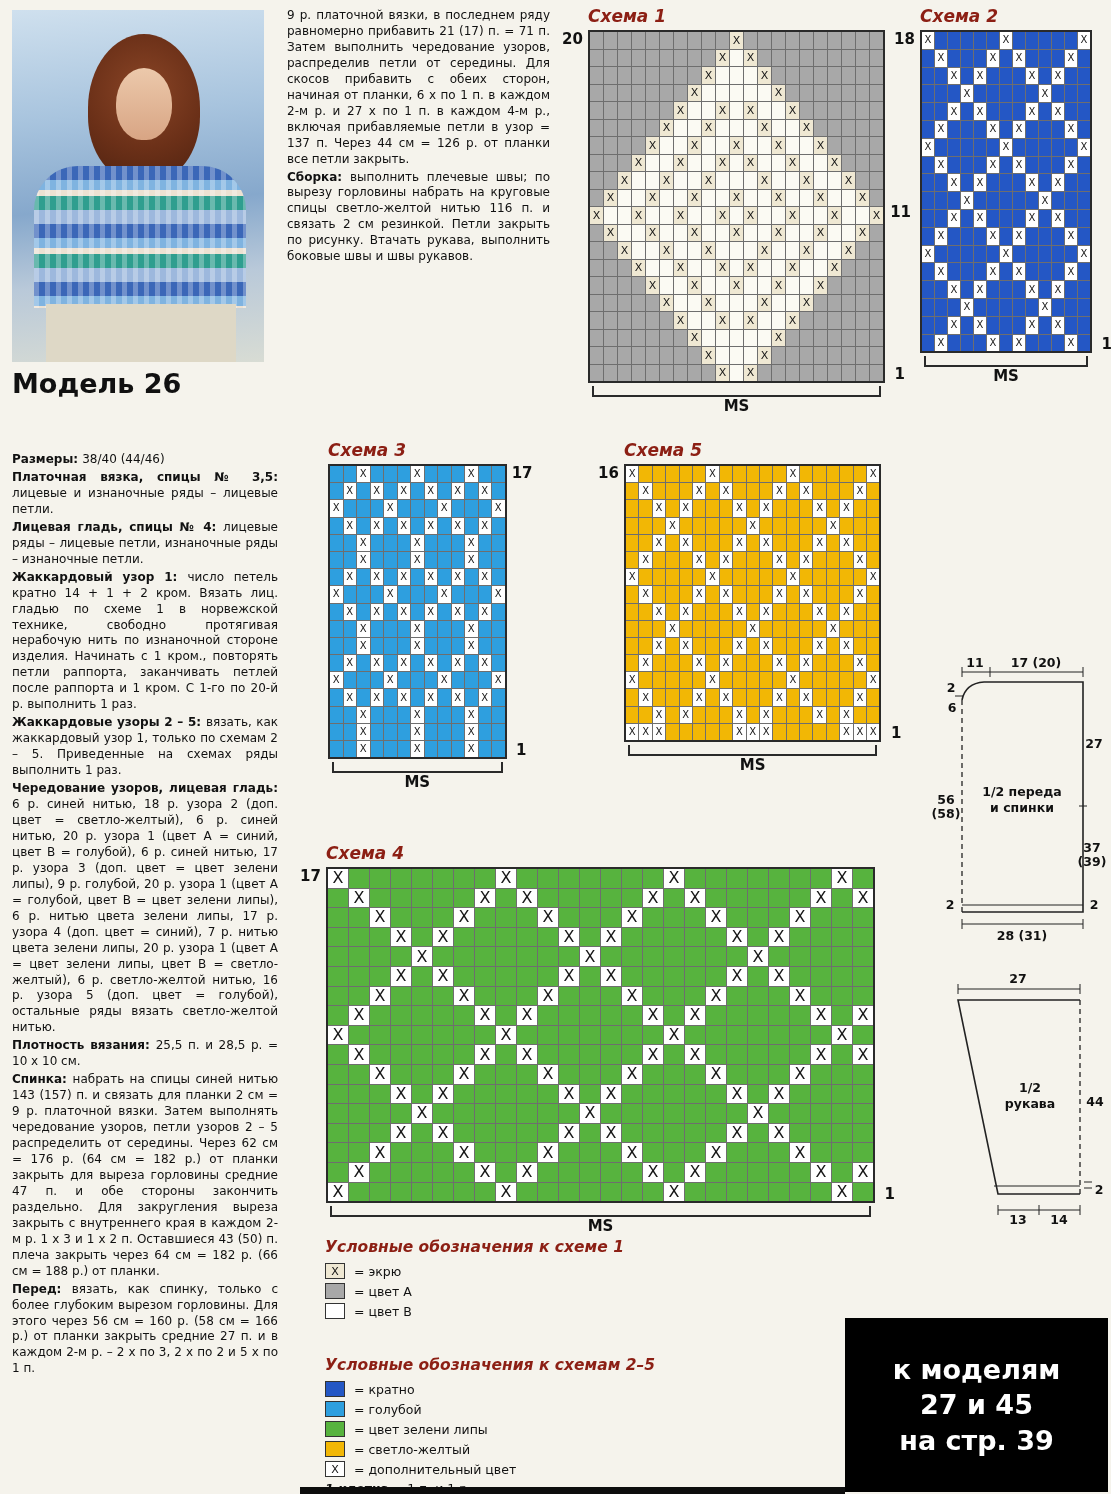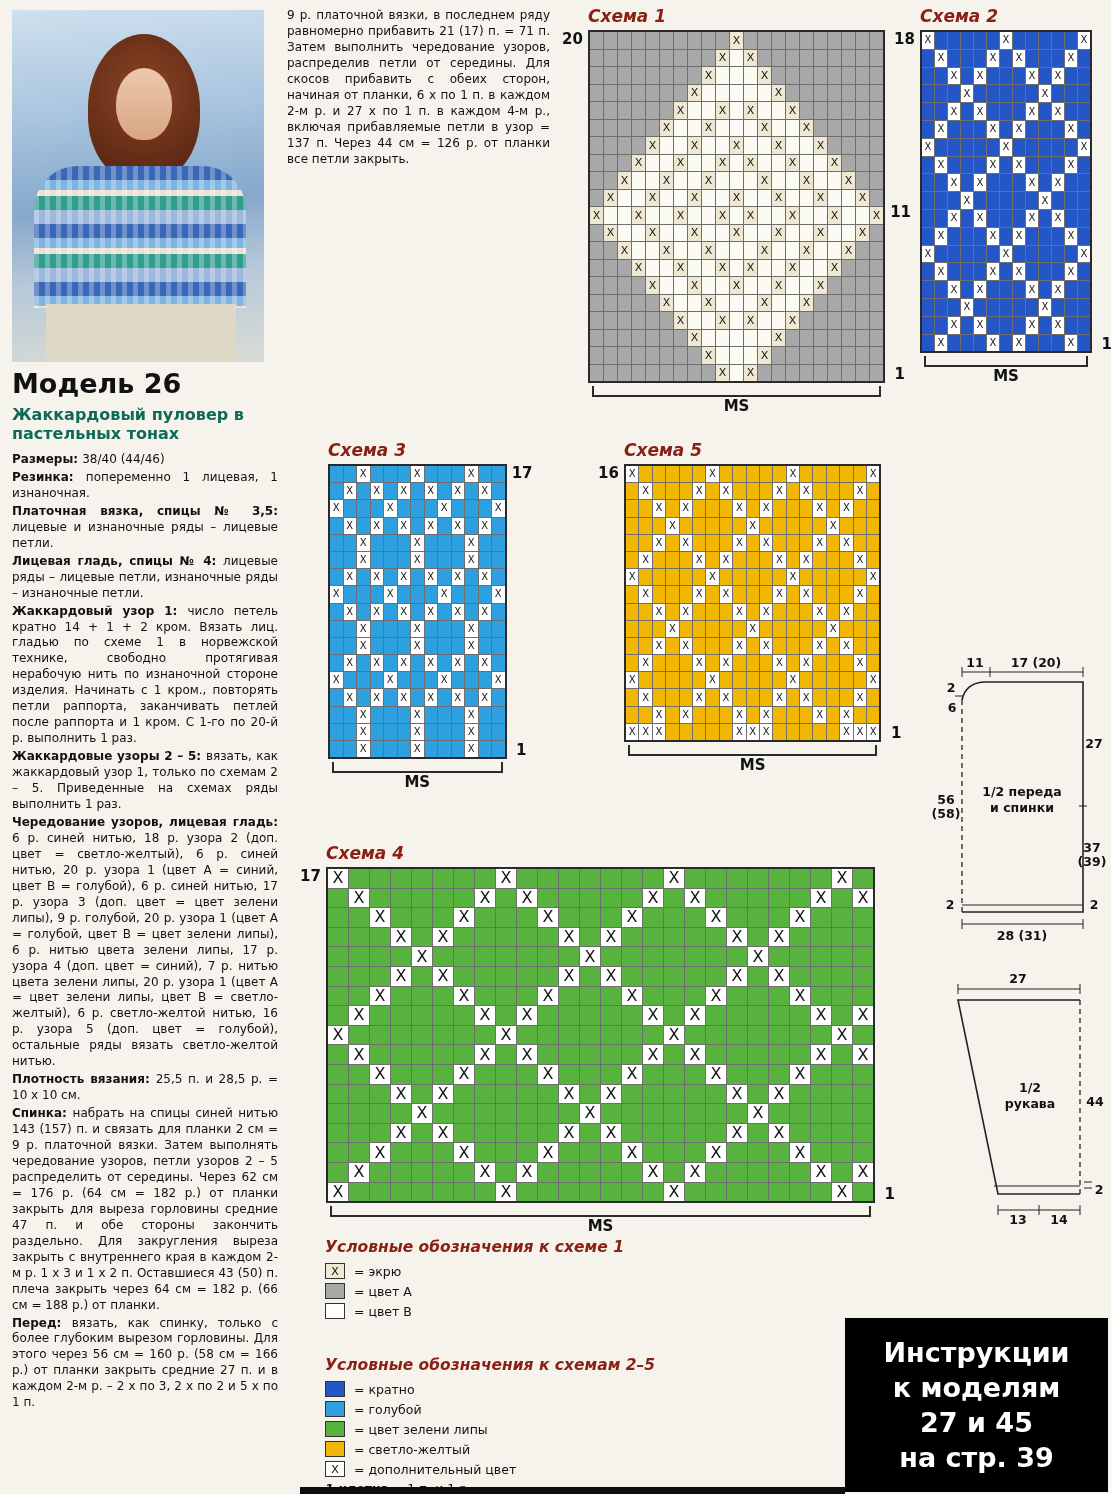--- a/index.html
+++ b/index.html
@@ -78,36 +78,35 @@
 <div class="page">
 
   <div class="photo">
     <div class="hair"></div>
     <div class="face"></div>
     <div class="sweater"></div>
     <div class="pants"></div>
   </div>
 
   <h1 class="model-title">Модель 26</h1>
-  <div class="subtitle">Жаккардовый пуловер в пастельных тонах</div>
 
   <div id="left-col" class="textcol">
       <p class="para"><b>Размеры: </b>38/40 (44/46)</p>
-      <p class="para"><b>Резинка: </b>попеременно 1 лицевая, 1 изнаночная.</p>
       <p class="para"><b>Платочная вязка, спицы № 3,5: </b>лицевые и изнаночные ряды – лицевые петли.</p>
       <p class="para"><b>Лицевая гладь, спицы № 4: </b>лицевые ряды – лицевые петли, изнаночные ряды – изнаночные петли.</p>
       <p class="para"><b>Жаккардовый узор 1: </b>число петель кратно 14 + 1 + 2 кром. Вязать лиц. гладью по схеме 1 в норвежской технике, свободно протягивая нерабочую нить по изнаночной стороне изделия. Начинать с 1 кром., повторять петли раппорта, заканчивать петлей после раппорта и 1 кром. С 1-го по 20-й р. выполнить 1 раз.</p>
       <p class="para"><b>Жаккардовые узоры 2 – 5: </b>вязать, как жаккардовый узор 1, только по схемам 2 – 5. Приведенные на схемах ряды выполнить 1 раз.</p>
       <p class="para"><b>Чередование узоров, лицевая гладь: </b>6 р. синей нитью, 18 р. узора 2 (доп. цвет = светло-желтый), 6 р. синей нитью, 20 р. узора 1 (цвет А = синий, цвет В = голубой), 6 р. синей нитью, 17 р. узора 3 (доп. цвет = цвет зелени липы), 9 р. голубой, 20 р. узора 1 (цвет А = голубой, цвет В = цвет зелени липы), 6 р. нитью цвета зелени липы, 17 р. узора 4 (доп. цвет = синий), 7 р. нитью цвета зелени липы, 20 р. узора 1 (цвет А = цвет зелени липы, цвет В = светло-желтый), 6 р. светло-желтой нитью, 16 р. узора 5 (доп. цвет = голубой), остальные ряды вязать светло-желтой нитью.</p>
       <p class="para"><b>Плотность вязания: </b>25,5 п. и 28,5 р. = 10 х 10 см.</p>
       <p class="para"><b>Спинка: </b>набрать на спицы синей нитью 143 (157) п. и связать для планки 2 см = 9 р. платочной вязки. Затем выполнять чередование узоров, петли узоров 2 – 5 распределить от середины. Через 62 см = 176 р. (64 см = 182 р.) от планки закрыть для выреза горловины средние 47 п. и обе стороны закончить раздельно. Для закругления выреза закрыть с внутреннего края в каждом 2-м р. 1 х 3 и 1 х 2 п. Оставшиеся 43 (50) п. плеча закрыть через 64 см = 182 р. (66 см = 188 р.) от планки.</p>
       <p class="para"><b>Перед: </b>вязать, как спинку, только с более глубоким вырезом горловины. Для этого через 56 см = 160 р. (58 см = 166 р.) от планки закрыть средние 27 п. и в каждом 2-м р. – 2 х по 3, 2 х по 2 и 5 х по 1 п.</p>
     </div>
   <div id="mid-col" class="textcol">
       <p class="para">9 р. платочной вязки, в последнем ряду равномерно прибавить 21 (17) п. = 71 п. Затем выполнить чередование узоров, распределив петли от середины. Для скосов прибавить с обеих сторон, начиная от планки, 6 х по 1 п. в каждом 2-м р. и 27 х по 1 п. в каждом 4-м р., включая прибавляемые петли в узор = 137 п. Через 44 см = 126 р. от планки все петли закрыть.</p>
+      <p class="para"><b>Сборка: </b>выполнить плечевые швы; по вырезу горловины набрать на круговые спицы светло-желтой нитью 116 п. и связать 2 см резинкой. Петли закрыть по рисунку. Втачать рукава, выполнить боковые швы и швы рукавов.</p>
     </div>
 
   <div class="chart" id="chart-s1">
       <div class="chart-title">Схема 1</div>
       <div class="grid-wrap">
         <div class="grid" style="grid-template-columns: repeat(21, 13px); grid-auto-rows: 16.5px; font-size: 11px;">
           <div class="cell" style="background: rgb(168, 168, 168);"></div>
           <div class="cell" style="background: rgb(168, 168, 168);"></div>
           <div class="cell" style="background: rgb(168, 168, 168);"></div>
           <div class="cell" style="background: rgb(168, 168, 168);"></div>
@@ -1870,20 +1869,19 @@
         <span>= светло-желтый</span>
       </div>
       <div class="legend-item">
         <span class="swatch" style="background: rgb(255, 255, 255);">X</span>
         <span>= дополнительный цвет</span>
       </div>
       <div class="legend-note"><b>1 клетка </b>= 1 п. и 1 р.</div>
     </div>
 
   <div id="instr-box">
-      <div>Инструкции</div>
       <div>к моделям</div>
       <div>27 и 45</div>
       <div>на стр. 39</div>
     </div>
 
   <div class="bottom-strip"></div>
 </div>
 
 </body></html>

